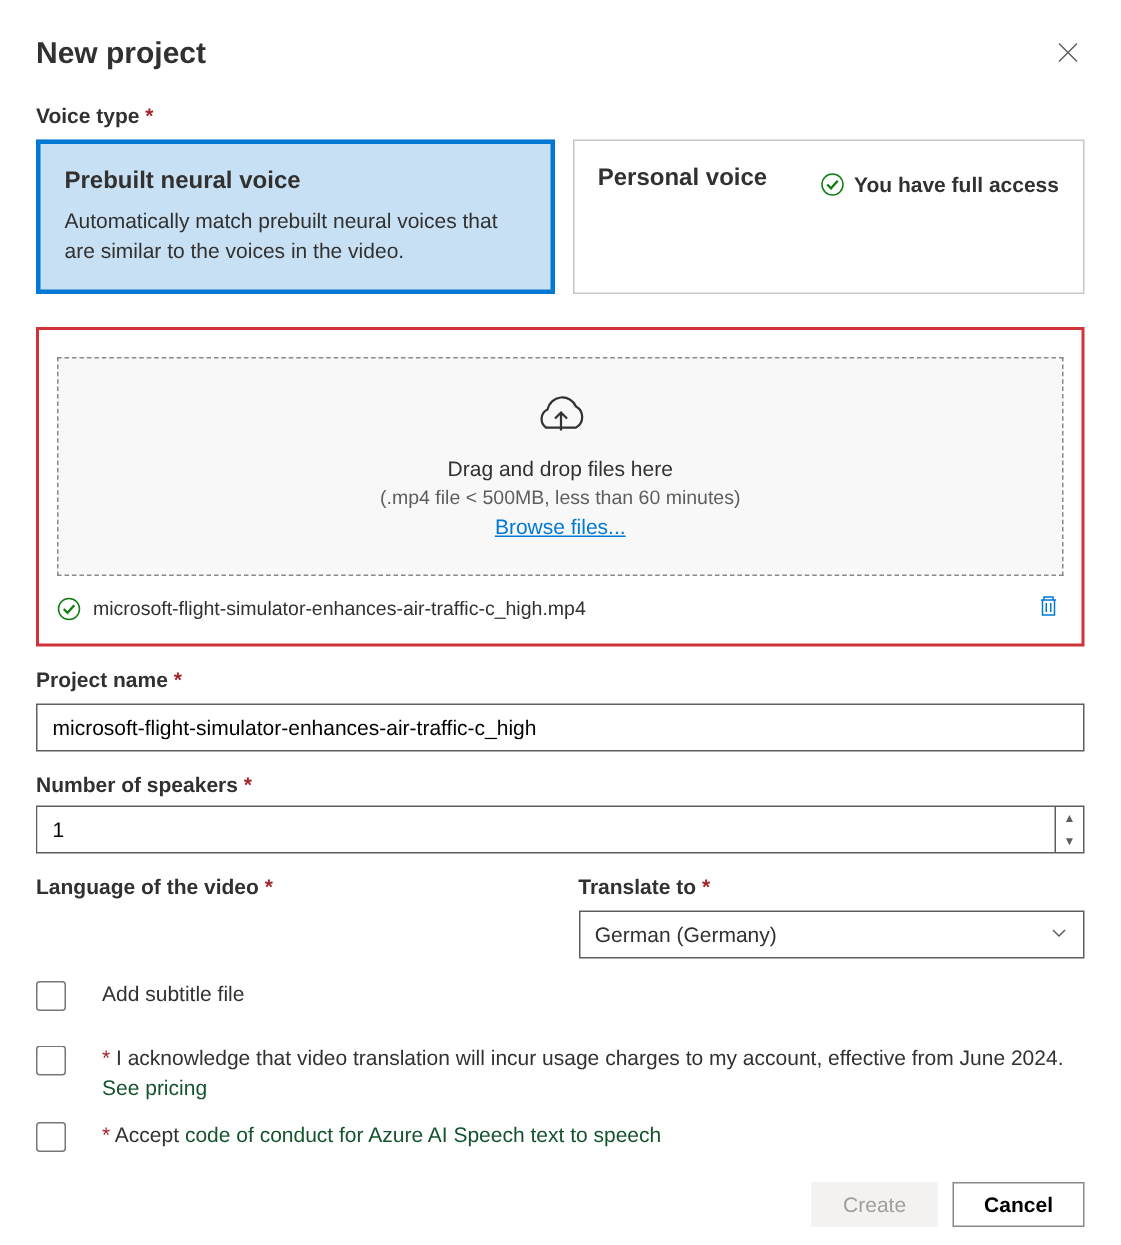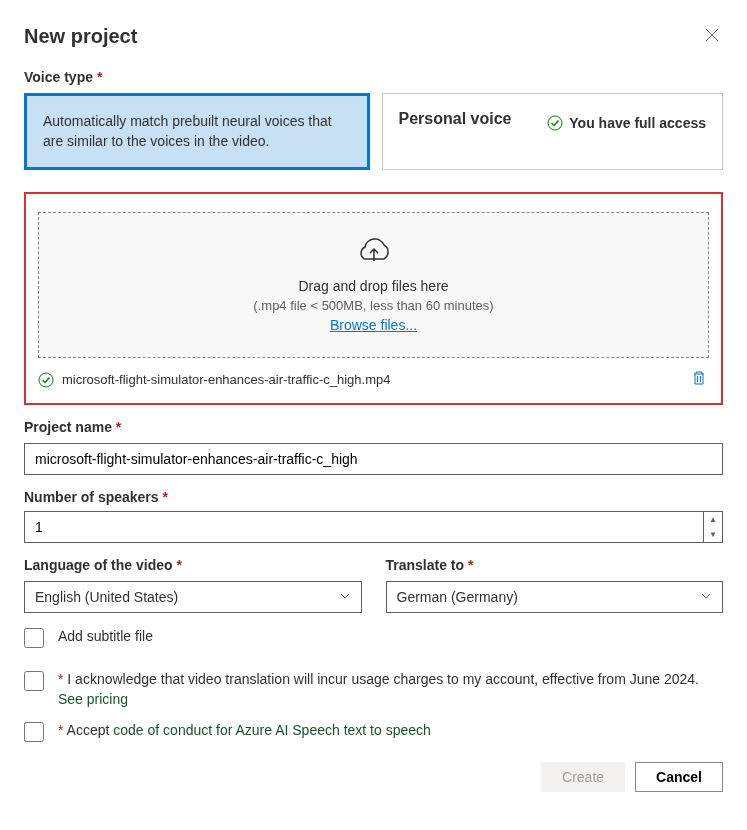--- a/index.html
+++ b/index.html
@@ -30,21 +30,21 @@
     .toggle-group { display: flex; align-items: center; gap: 10px; }
     .toggle { width: 40px; height: 20px; background: #fff; border: 1px solid #323130; border-radius: 10px; position: relative; cursor: pointer; }
     .toggle .knob { width: 12px; height: 12px; background: #323130; border-radius: 50%; position: absolute; top: 3px; left: 3px; }
     .number-input-wrap { display: flex; align-items: stretch; border: 1px solid #605e5c; height: 32px; }
     .number-input-wrap input { flex: 1; border: none; padding: 6px 10px; font-size: 14px; outline: none; }
     .spinner { display: flex; flex-direction: column; border-left: 1px solid #605e5c; }
     .spinner button { border: none; background: #fff; width: 18px; height: 15px; font-size: 8px; cursor: pointer; color: #605e5c; line-height: 1; padding: 0; }
     .two-col { display: flex; gap: 24px; }
     .two-col .field { flex: 1; }
     .select { width: 100%; height: 32px; border: 1px solid #605e5c; padding: 6px 10px; font-size: 14px; background: #fff; display: flex; justify-content: space-between; align-items: center; cursor: pointer; }
-    .checkbox-row { display: flex; align-items: flex-start; gap: 14px; margin-bottom: 12px; }
+    .checkbox-row { display: flex; align-items: flex-start; gap: 24px; margin-bottom: 12px; }
     .checkbox-row input[type=checkbox] { width: 20px; height: 20px; margin-top: 1px; cursor: pointer; flex-shrink: 0; }
     .checkbox-row .cb-label { font-size: 14px; line-height: 1.4; }
     .checkbox-row .req-star { color: #a4262c; }
     .link { color: #14532d; cursor: pointer; }
     .footer { display: flex; justify-content: flex-end; gap: 10px; margin-top: 20px; }
     .btn { padding: 6px 20px; font-size: 14px; cursor: pointer; border: 1px solid #8a8886; background: #fff; min-width: 80px; }
     .btn-primary { background: #f3f2f1; color: #a19f9d; border: 1px solid #f3f2f1; cursor: default; }
     .btn-secondary { background: #fff; border: 1px solid #8a8886; font-weight: 600; }
     .cloud-icon { display: inline-block; }
     .chevron { color: #605e5c; }
@@ -59,20 +59,21 @@
     <svg width="14" height="14" viewBox="0 0 14 14">
         <path d="M1 1 L13 13 M13 1 L1 13" stroke="#605e5c" stroke-width="1"></path>
       </svg>
   </button>
 </div>
 
 <div class="field">
   <label class="label required">Voice type</label>
   <div class="voice-cards">
     <div class="voice-card selected">
+      <div class="card-title">Prebuilt neural voice</div>
       <div class="card-desc">Automatically match prebuilt neural voices that are similar to the voices in the video.</div>
     </div>
     <div class="voice-card">
       <div class="card-header">
         <div class="card-title">Personal voice</div>
         <div class="access-badge">
           <span class="check-circle">
             <svg width="16" height="16" viewBox="0 0 16 16">
                 <circle cx="8" cy="8" r="7" fill="none" stroke="#107c10" stroke-width="1"></circle>
                 <path d="M4.5 8 L7 10.5 L11.5 5.5" fill="none" stroke="#107c10" stroke-width="1.5"></path>
@@ -127,28 +128,20 @@
     <div class="spinner">
       <button>▲</button>
       <button>▼</button>
     </div>
   </div>
 </div>
 
 <div class="two-col">
   <div class="field">
     <label class="label required">Language of the video</label>
-    <div class="select">
-      <span>English (United States)</span>
-      <span class="chevron">
-        <svg width="12" height="12" viewBox="0 0 12 12">
-            <path d="M2 4 L6 8 L10 4" fill="none" stroke="#605e5c" stroke-width="1"></path>
-          </svg>
-      </span>
-    </div>
   </div>
   <div class="field">
     <label class="label required">Translate to</label>
     <div class="select">
       <span>German (Germany)</span>
       <span class="chevron">
         <svg width="12" height="12" viewBox="0 0 12 12">
             <path d="M2 4 L6 8 L10 4" fill="none" stroke="#605e5c" stroke-width="1"></path>
           </svg>
       </span>

